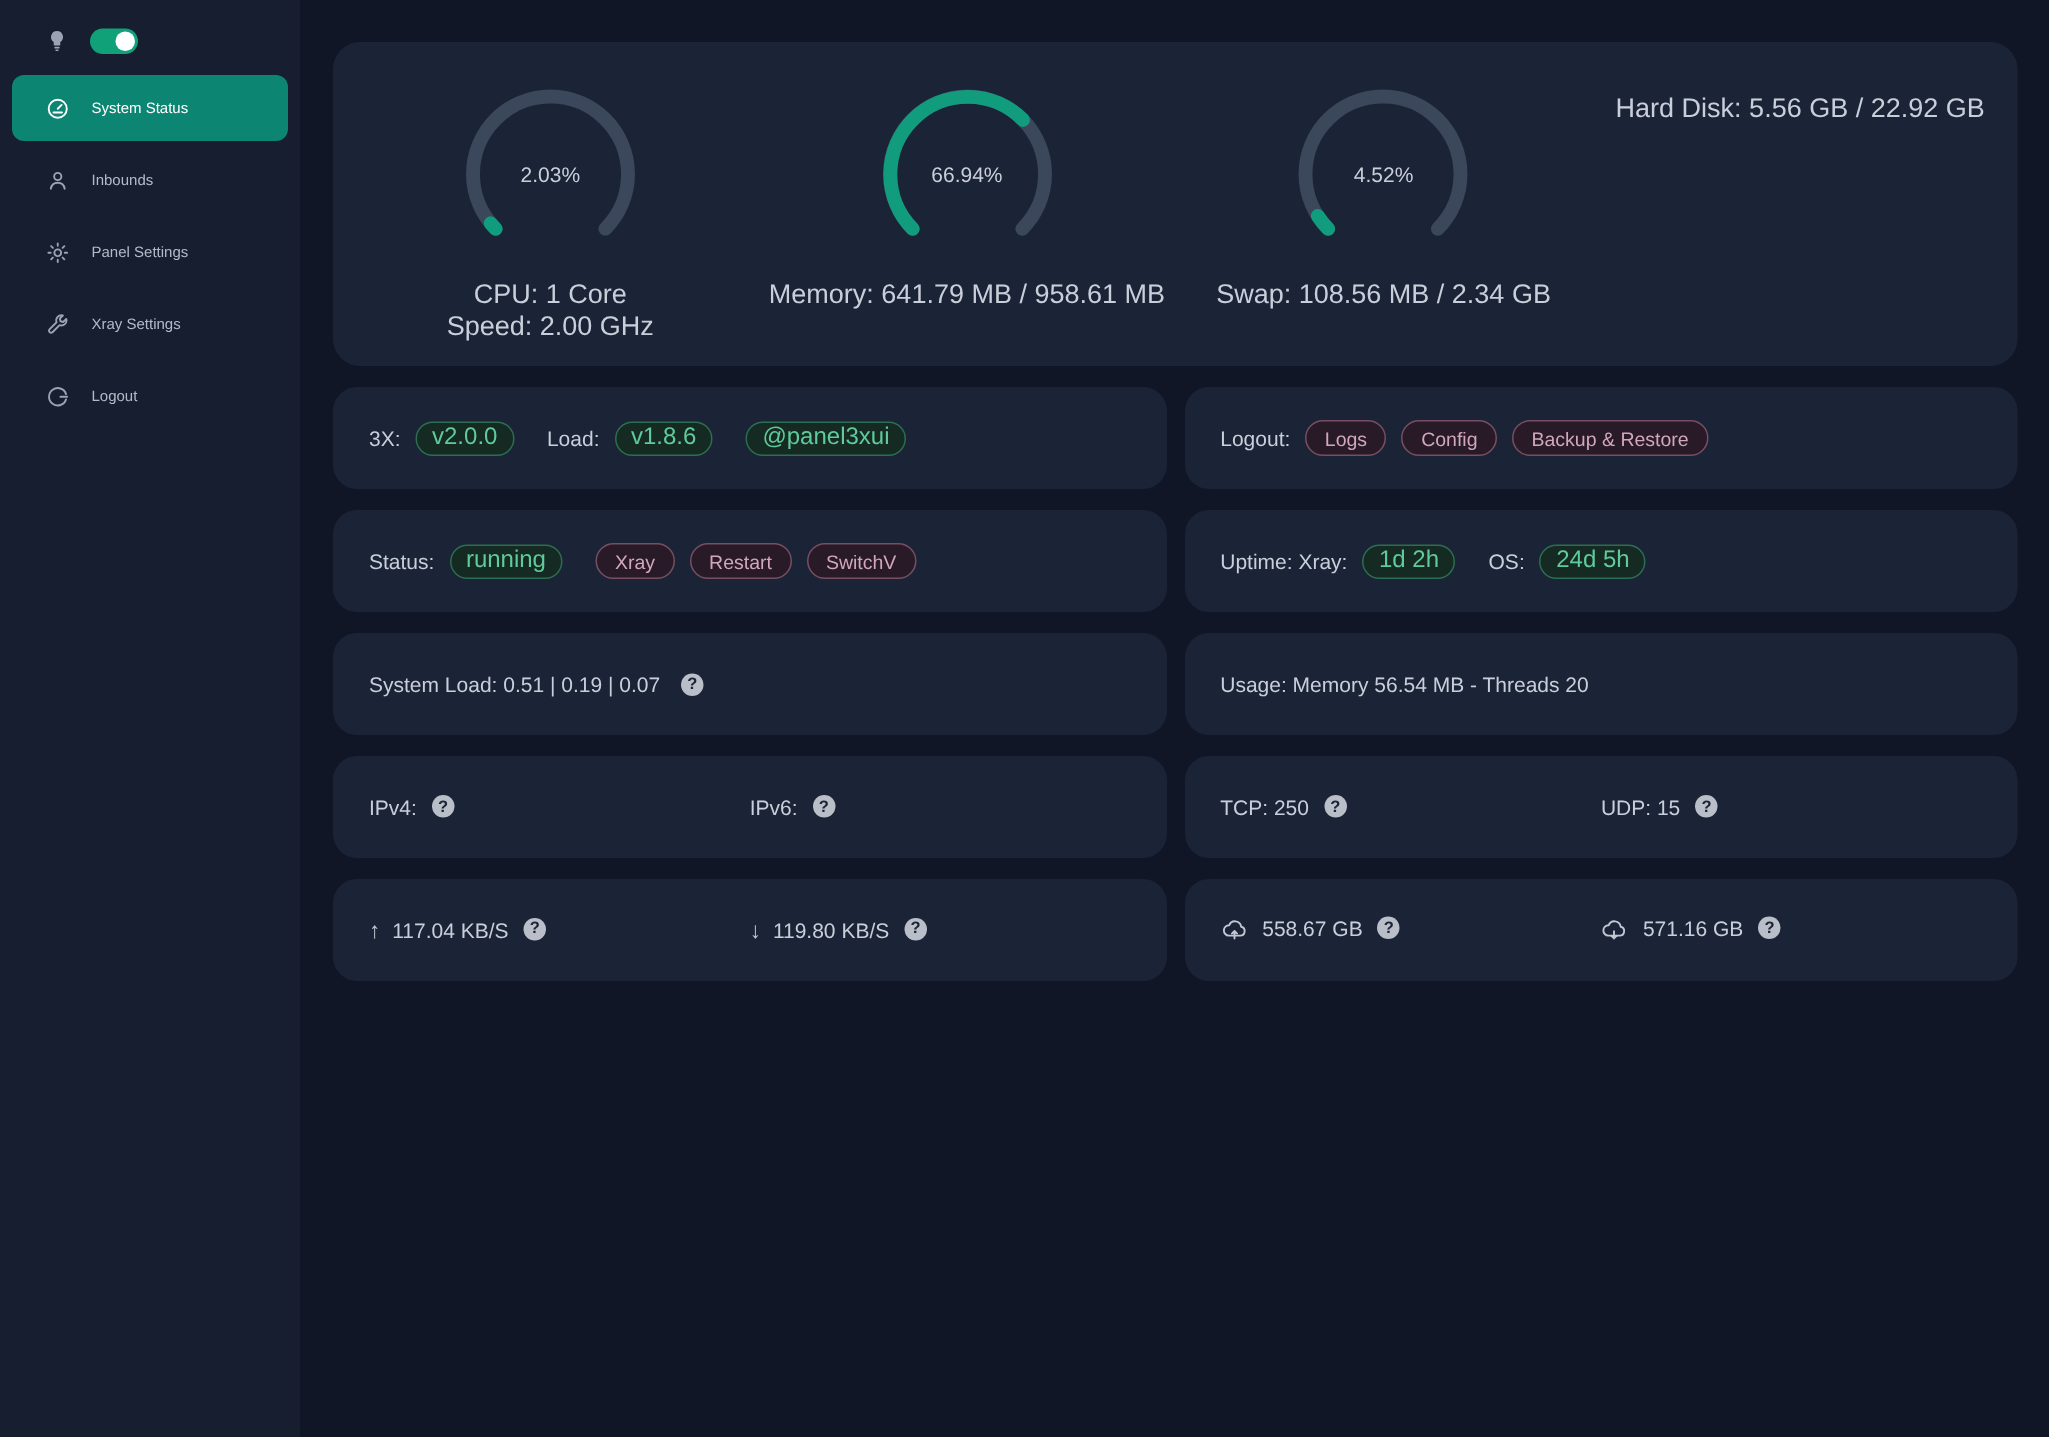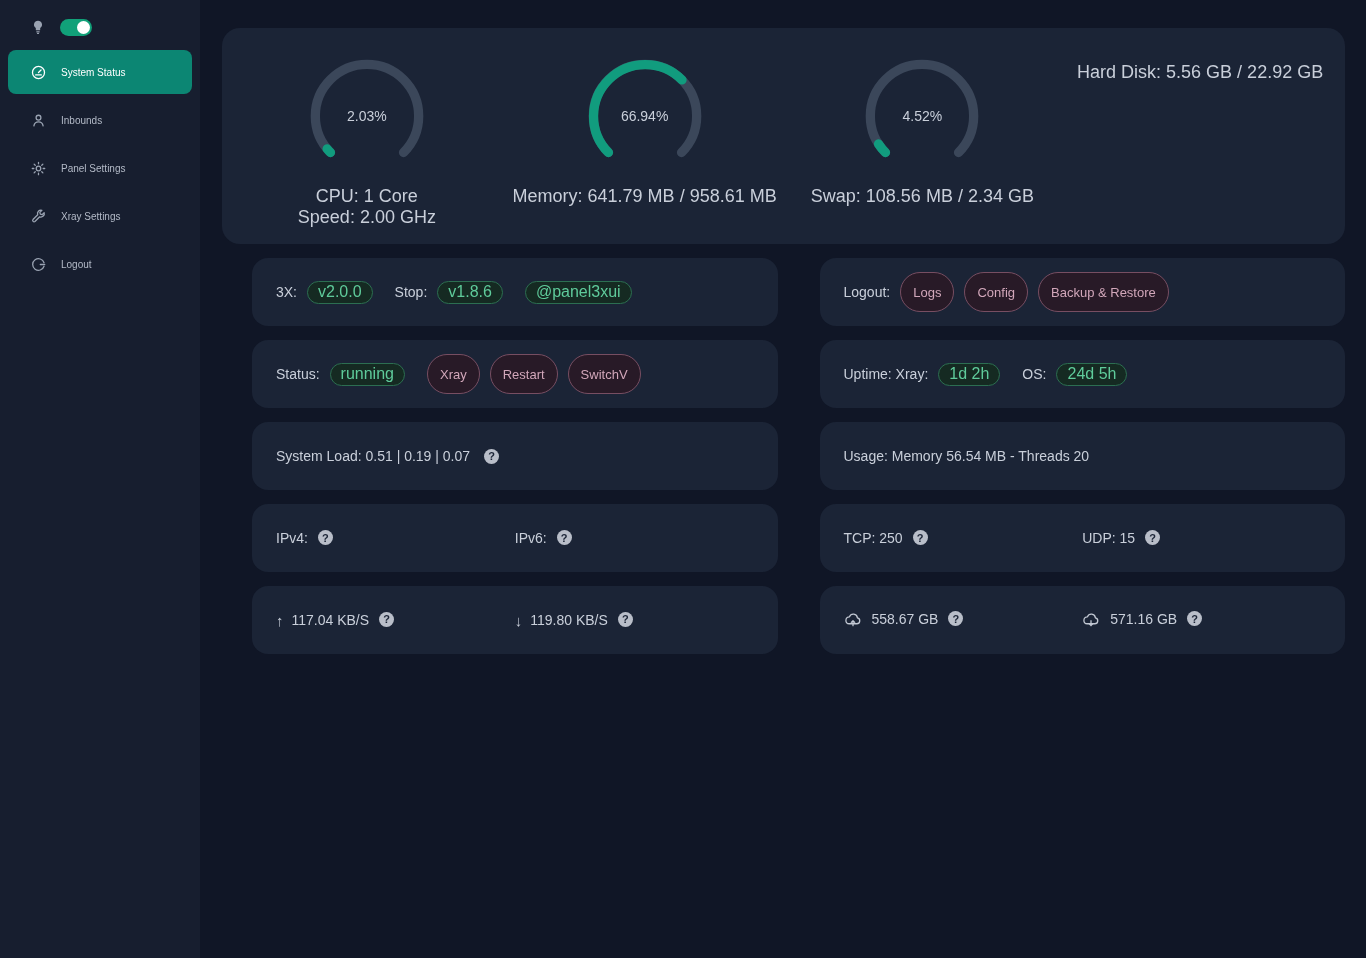--- a/index.html
+++ b/index.html
@@ -33,27 +33,27 @@
   .card{background:var(--bg-card); border-radius:18px;}
   .gauges-card{height:216px; display:grid; grid-template-columns:repeat(4,1fr); padding:26px 6px 16px; margin-bottom:14px;}
   .gauge{display:flex; flex-direction:column; align-items:center;}
   .gauge-wrap{position:relative; width:124px; height:124px;}
   .gauge-wrap svg{width:124px; height:124px; display:block;}
   .g-track{fill:none; stroke:var(--gauge-track); stroke-width:9; stroke-linecap:round;}
   .g-fill{fill:none; stroke:var(--gauge-fill); stroke-width:9; stroke-linecap:round;}
   .gauge-pct{position:absolute; left:0; right:0; top:54px; text-align:center; font-size:14px; color:var(--text);}
   .gauge-lines{margin-top:8px; text-align:center; font-size:18px; line-height:21px; color:var(--text);}
   .rows{display:grid; grid-template-columns:1fr 1fr; gap:14px 12px;}
-  .row-card{height:68px; display:flex; align-items:center; padding:0 24px; font-size:14px; border-radius:16px;margin-left:30px;}
+  .row-card{height:68px; display:flex; align-items:center; padding:0 24px; font-size:14px; border-radius:16px;}
   .inline{display:flex; align-items:center; gap:10px; flex-wrap:nowrap;}
   .half{flex:1 1 50%; display:flex; align-items:flex-start; gap:6px;}
   .tag{display:inline-flex; align-items:center; height:23px; padding:0 10px; border-radius:999px; font-size:16px;
        color:var(--tag-green-text); border:1px solid var(--tag-green-border); background:var(--tag-green-bg); cursor:pointer;}
   .tag.static{cursor:default;}
-  .pill{display:inline-flex; align-items:center; height:40px; padding:0 12px; border-radius:999px; font-size:13px;
+  .pill{display:inline-flex; align-items:center; height:24px; padding:0 12px; border-radius:999px; font-size:13px;
         color:var(--pill-rose-text); border:1px solid var(--pill-rose-border); background:var(--pill-rose-bg); cursor:pointer;}
   .qicon{display:inline-flex; align-items:center; justify-content:center; width:15px; height:15px; border-radius:50%;
          background:var(--qicon-bg); color:var(--qicon-fg); font-size:11px; font-weight:bold; margin-left:4px; cursor:pointer;}
   .arrow{font-size:15px; color:#c2c8d3; margin-right:2px;}
   .cicon{width:18px; height:18px; color:#c2c8d3; margin-right:4px;}
   .gap6{width:2px;}
 </style>
 </head>
 <body>
 
@@ -153,21 +153,21 @@
         </div>
     </div>
   </div>
 
   <div class="rows">
 
     <div class="card row-card inline">
       <span>3X:</span>
       <span class="tag">v2.0.0</span>
       <span class="gap6"></span>
-      <span>Stop:</span>
+      <span>Load:</span>
       <span class="tag">v1.8.6</span>
       <span class="gap6"></span>
       <span class="tag">@panel3xui</span>
     </div>
 
     <div class="card row-card inline">
       <span>Logout:</span>
       <span class="pill">Logs</span>
       <span class="pill">Config</span>
       <span class="pill">Backup &amp; Restore</span>

